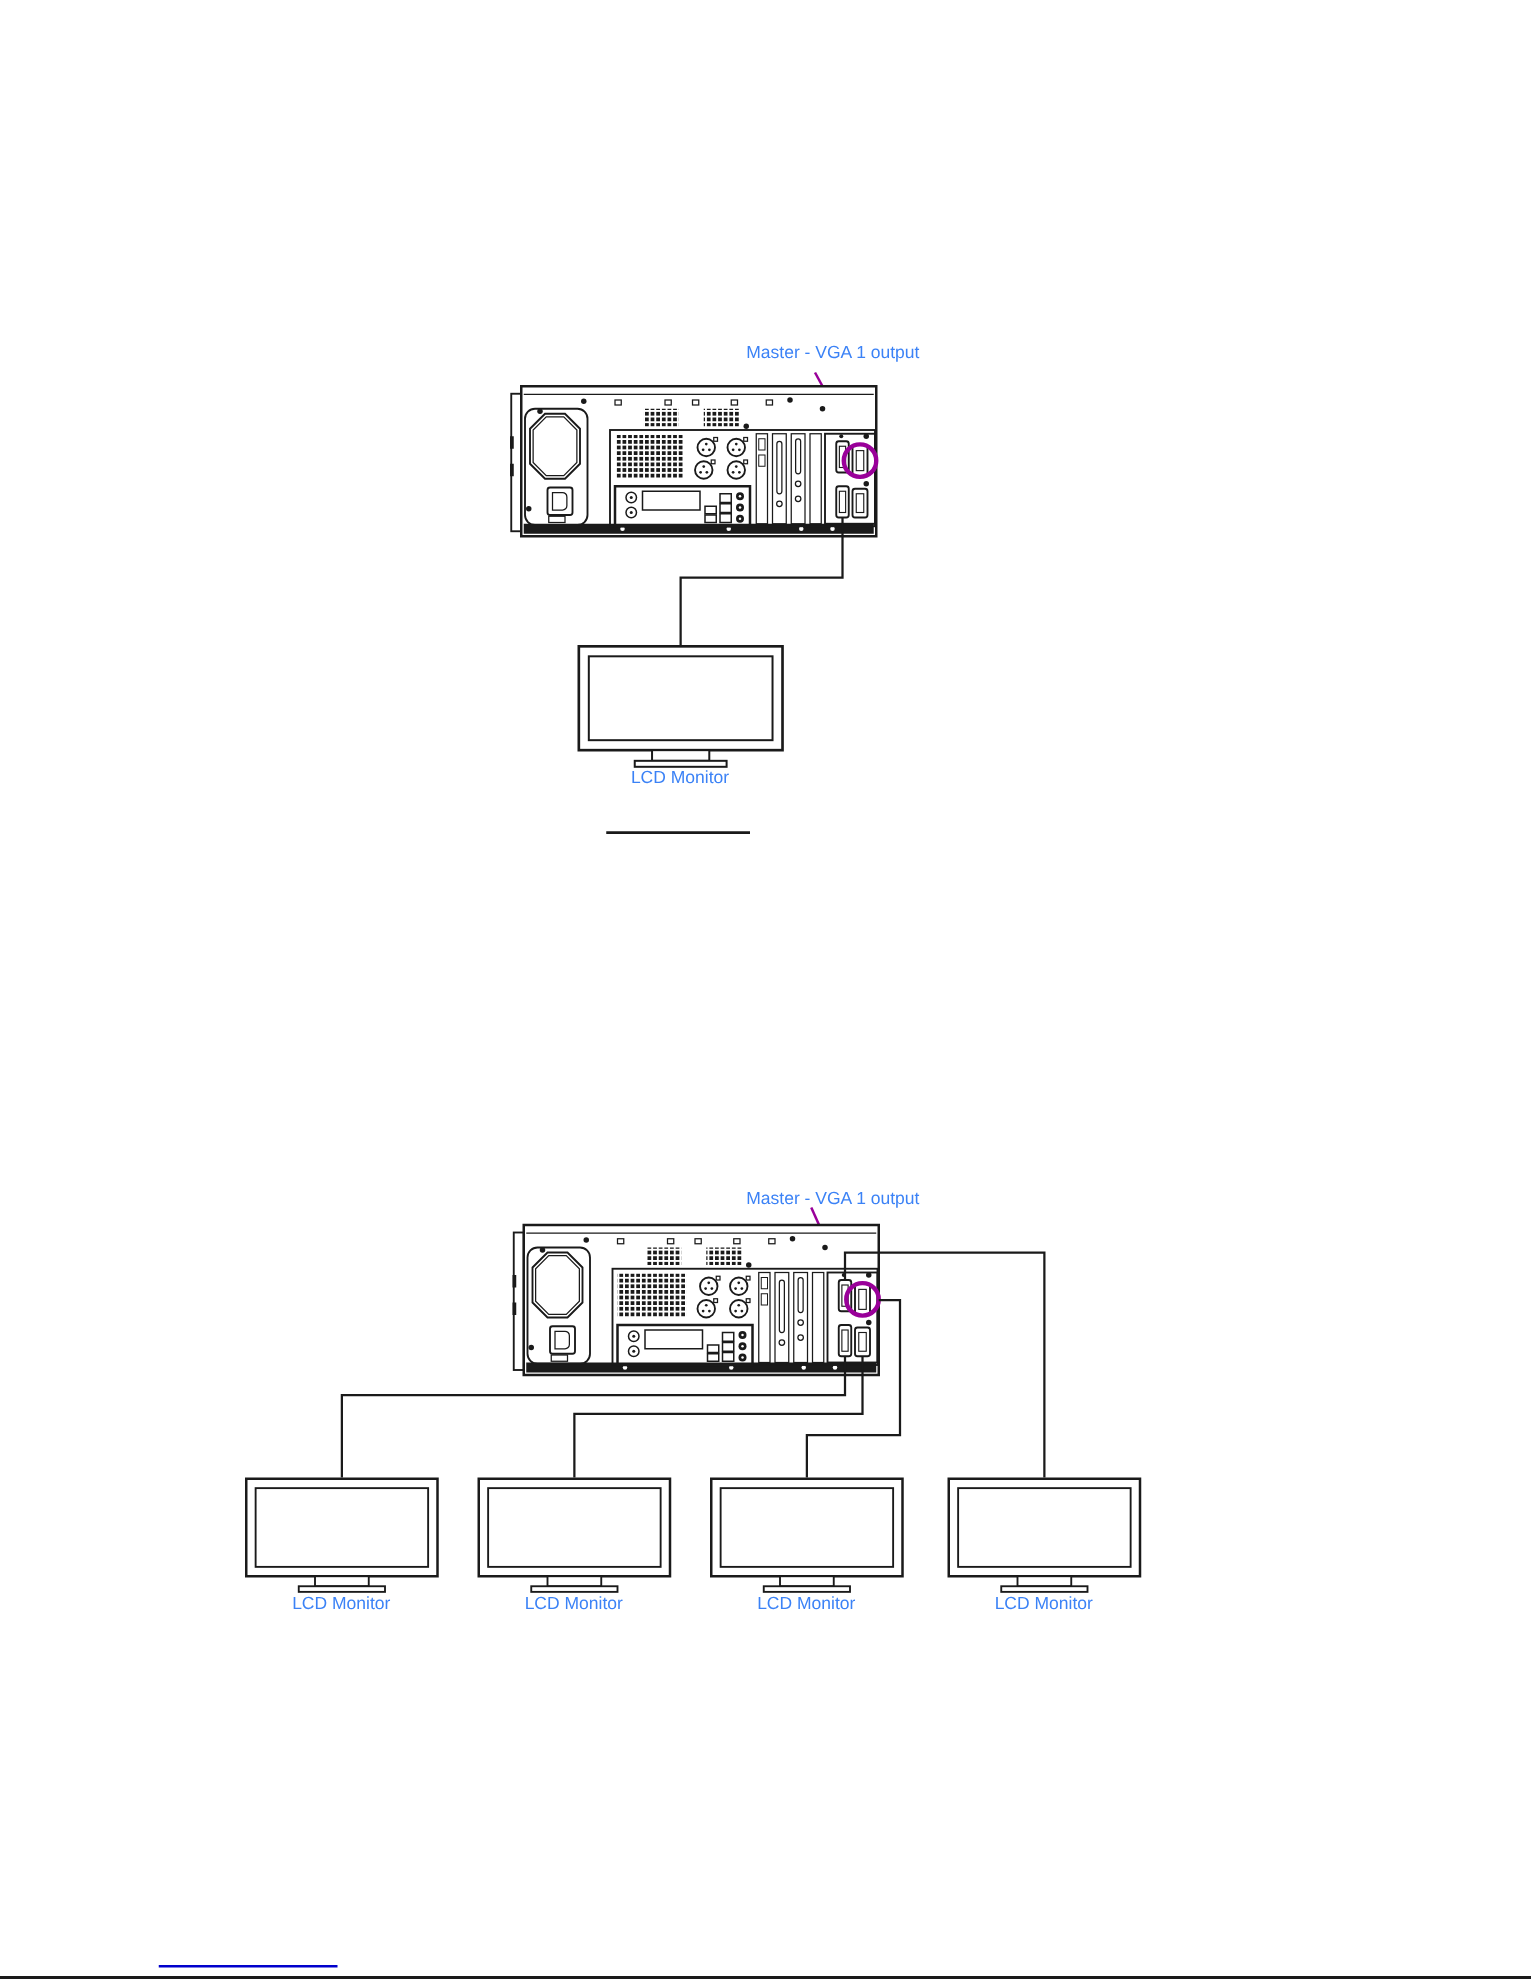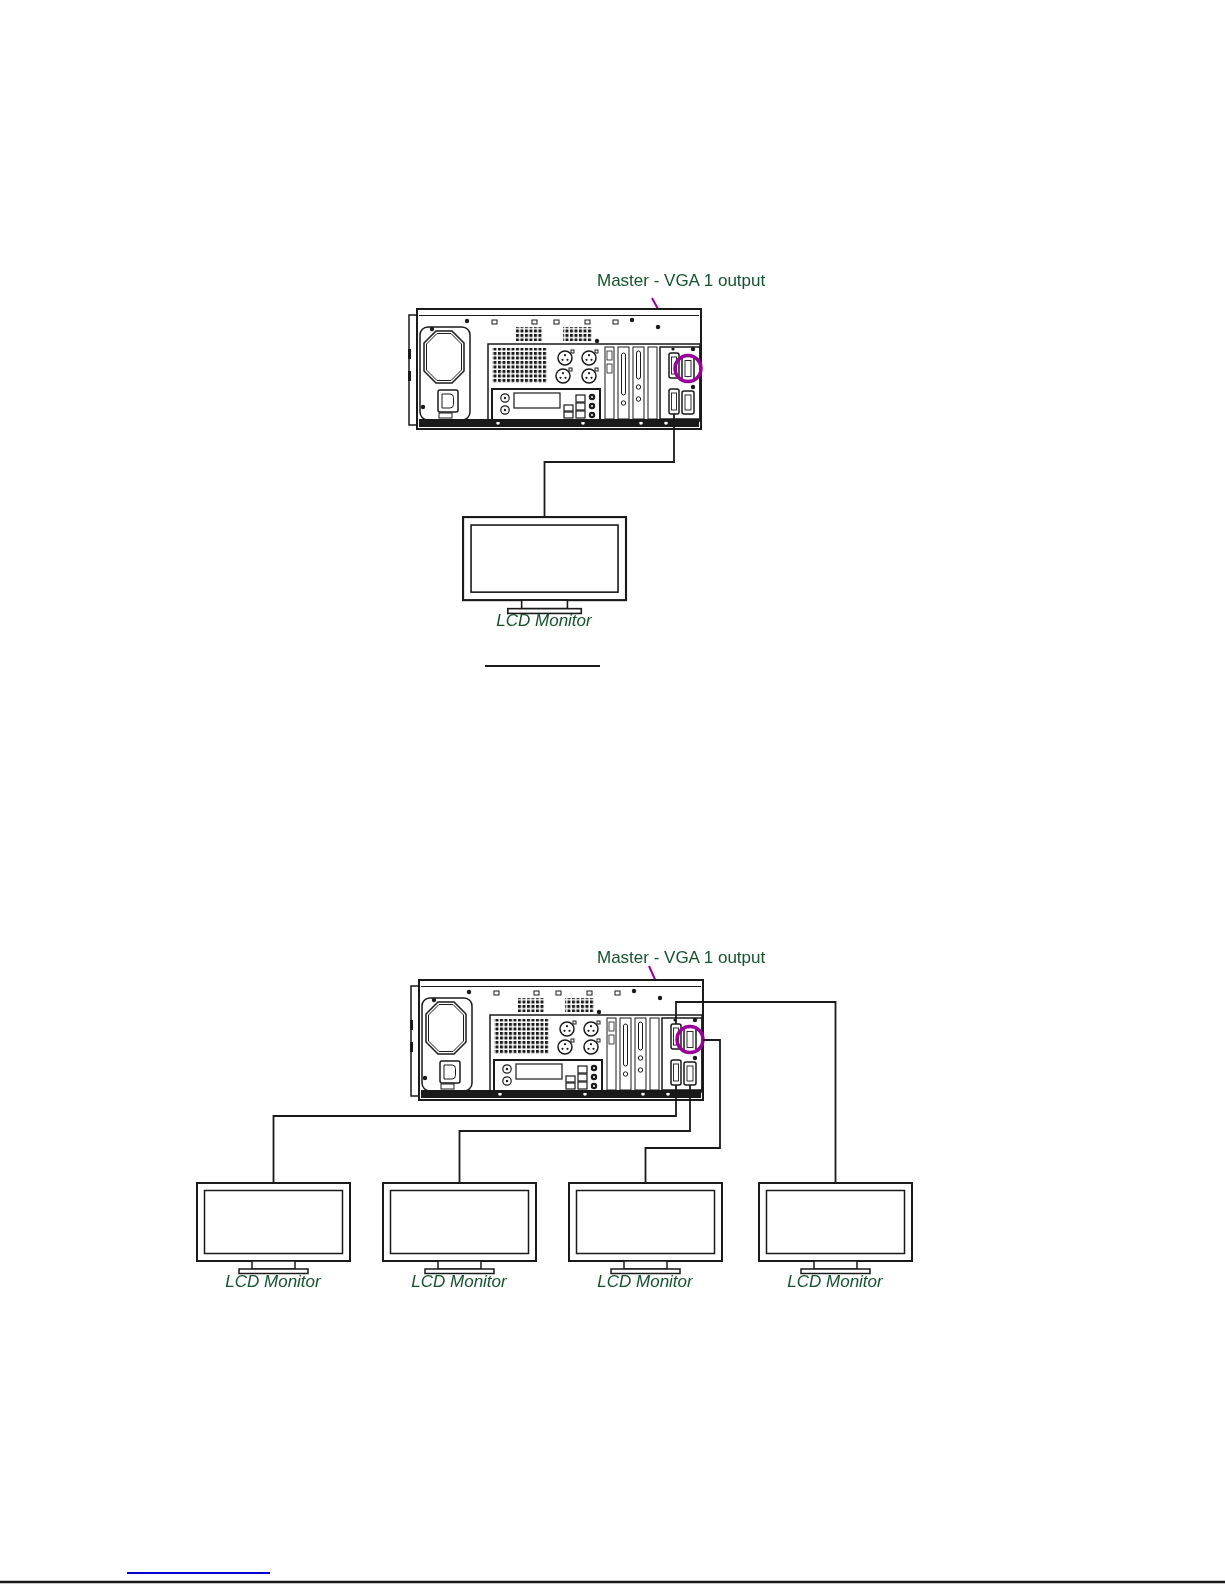--- a/index.html
+++ b/index.html
@@ -6,30 +6,29 @@
   .page{
     position:relative;
     width:1225px;height:1585px;
     background:#ffffff;
     overflow:hidden;
     font-family:"Liberation Sans", sans-serif;
   }
   .artwork{position:absolute;left:0;top:0;}
   .label{
     position:absolute;
-    color:#14532d;
-    font-size:17px;
+    color:#3b82f6;
+    font-size:14px;
     line-height:16px;
     white-space:nowrap;
   }
   .label.centered{
     width:140px;
     margin-left:-70px;
     text-align:center;
-    font-style:italic;
   }
 </style>
 </head>
 <body>
 
 <div class="page">
 
   <svg class="artwork" width="1225" height="1585" viewBox="0 0 1225 1585">
 
     <defs>

